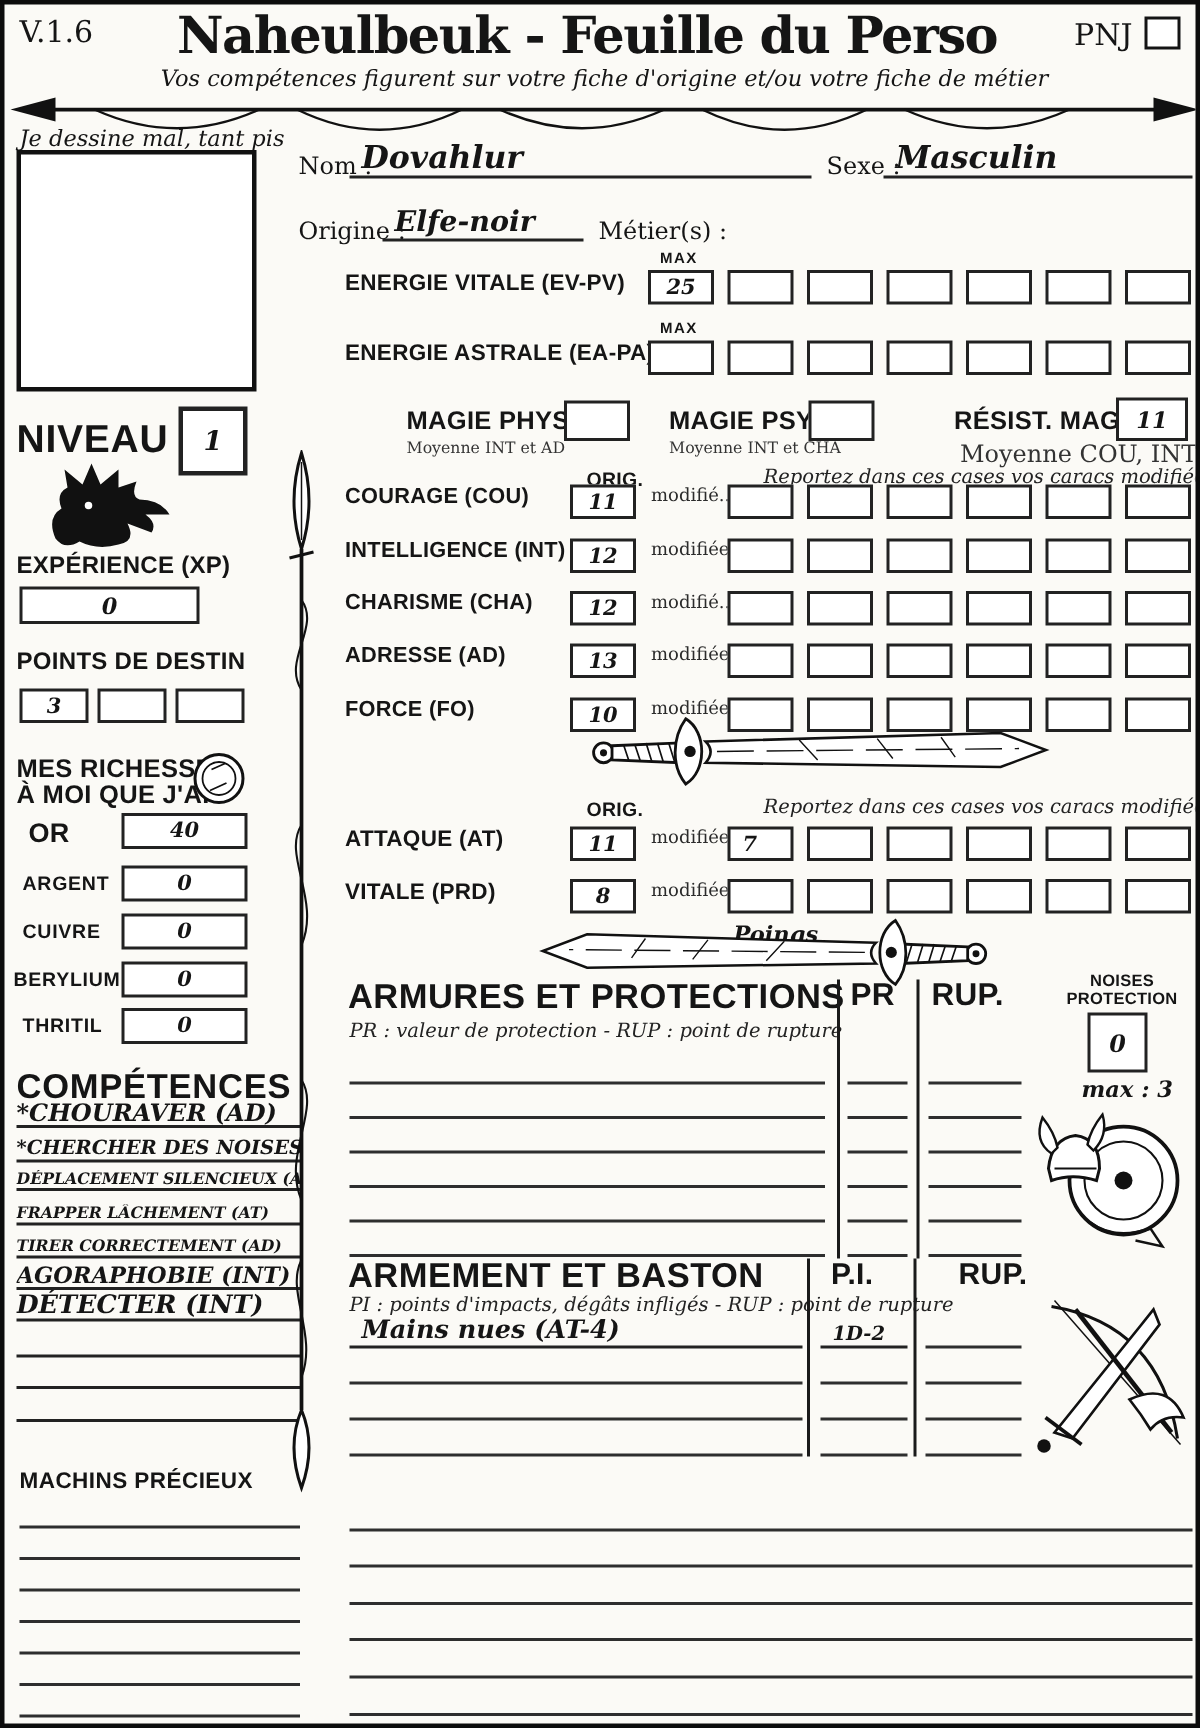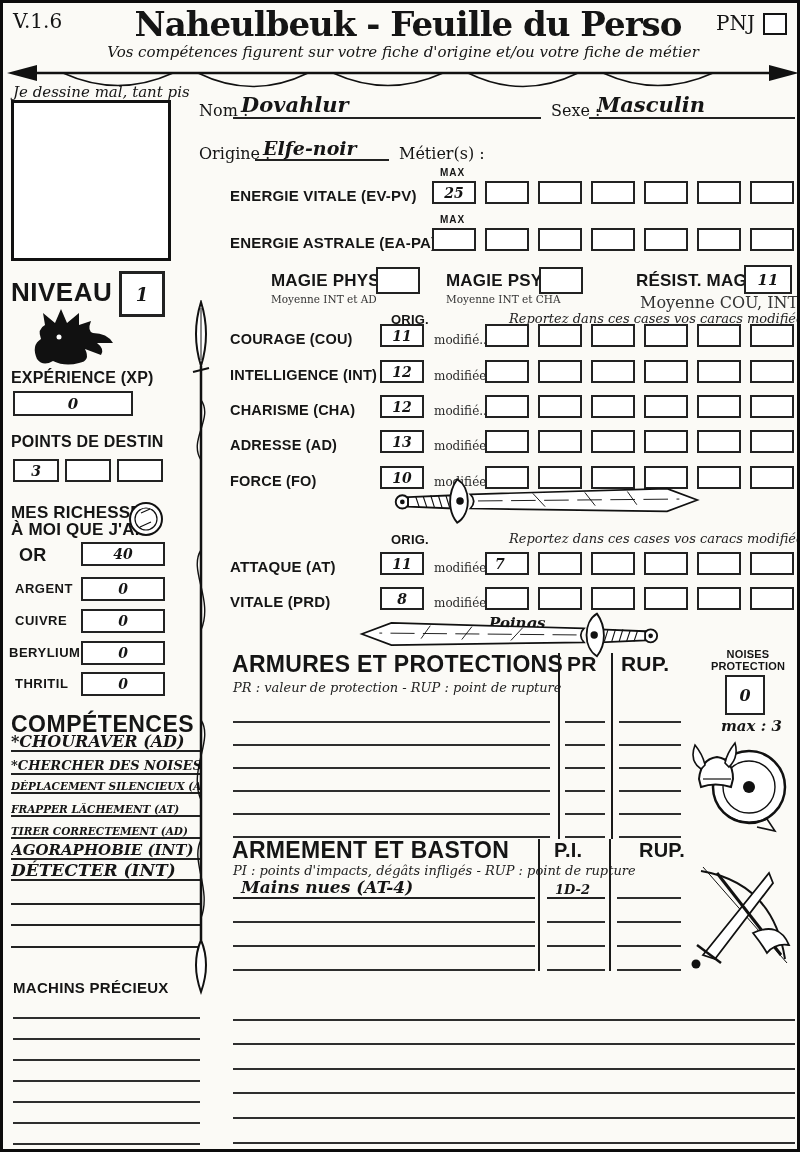--- a/index.html
+++ b/index.html
@@ -1,20 +1,20 @@
 <!DOCTYPE html>
 <html><head>
 <meta charset="utf-8">
 <style>
   *{margin:0;padding:0;box-sizing:border-box}
   body{background:#fbfaf6}
   .page{position:relative;width:800px;height:1152px;background:#fbfaf6;border:3px solid #0c0c0c;
         font-family:"Liberation Sans",sans-serif;color:#151515;overflow:hidden}
   .abs{position:absolute}
-  .row{display:flex;align-items:flex-end}
+  .row{display:flex;align-items:flex-start}
   .hdr{font-weight:bold;white-space:nowrap;letter-spacing:.2px}
   .cal{font-family:"DejaVu Serif",serif;white-space:nowrap}
   .ital{font-style:italic}
   .hand{font-family:"DejaVu Serif",serif;font-style:italic;font-weight:bold;white-space:nowrap}
   .cbox{width:44px;height:23px;border:2px solid #222;background:#fff;flex:none;
         display:flex;align-items:center;justify-content:center;
         font-family:"DejaVu Serif",serif;font-style:italic;font-weight:bold;font-size:14px}
   .strip{display:flex;gap:9px}
   .wline{border-bottom:2px solid #2e2e2e}
   .l21{height:21px}.l23{height:23px}.l24{height:24px}.l245{height:24.6px}
@@ -24,21 +24,21 @@
   svg{display:block}
   .vbar{background:#1a1a1a;width:2px}
   .titlefont{font-family:"DejaVu Serif",serif;font-weight:bold}
 </style>
 </head>
 <body>
 
 <div class="page">
 
   <div class="abs cal" style="left:10px;top:6px;font-size:20px">V.1.6</div>
-  <div class="abs titlefont" style="left:115px;top:1px;width:580px;text-align:center;font-size:34px;letter-spacing:-1px">Naheulbeuk - Feuille du Perso</div>
+  <div class="abs titlefont" style="left:115px;top:1px;width:580px;font-size:34px;letter-spacing:-1px">Naheulbeuk - Feuille du Perso</div>
   <div class="abs row" style="right:10px;top:8px;gap:8px">
     <span class="cal" style="font-size:20px">PNJ</span>
     <span style="width:24px;height:22px;border:2px solid #141414;background:#fff"></span>
   </div>
   <div class="abs cal ital" style="left:0;top:40px;width:800px;text-align:center;font-size:15px">Vos compétences figurent sur votre fiche d'origine et/ou votre fiche de métier</div>
 
   <svg class="abs" style="left:0;top:57px" width="800" height="32" viewBox="0 0 800 32">
     <line x1="20" y1="13" x2="780" y2="13" stroke="#111" stroke-width="2.5"></line>
     <path d="M34 5 L4 13 L34 21 Z" fill="#111"></path>
     <path d="M766 5 L796 13 L766 21 Z" fill="#111"></path>

